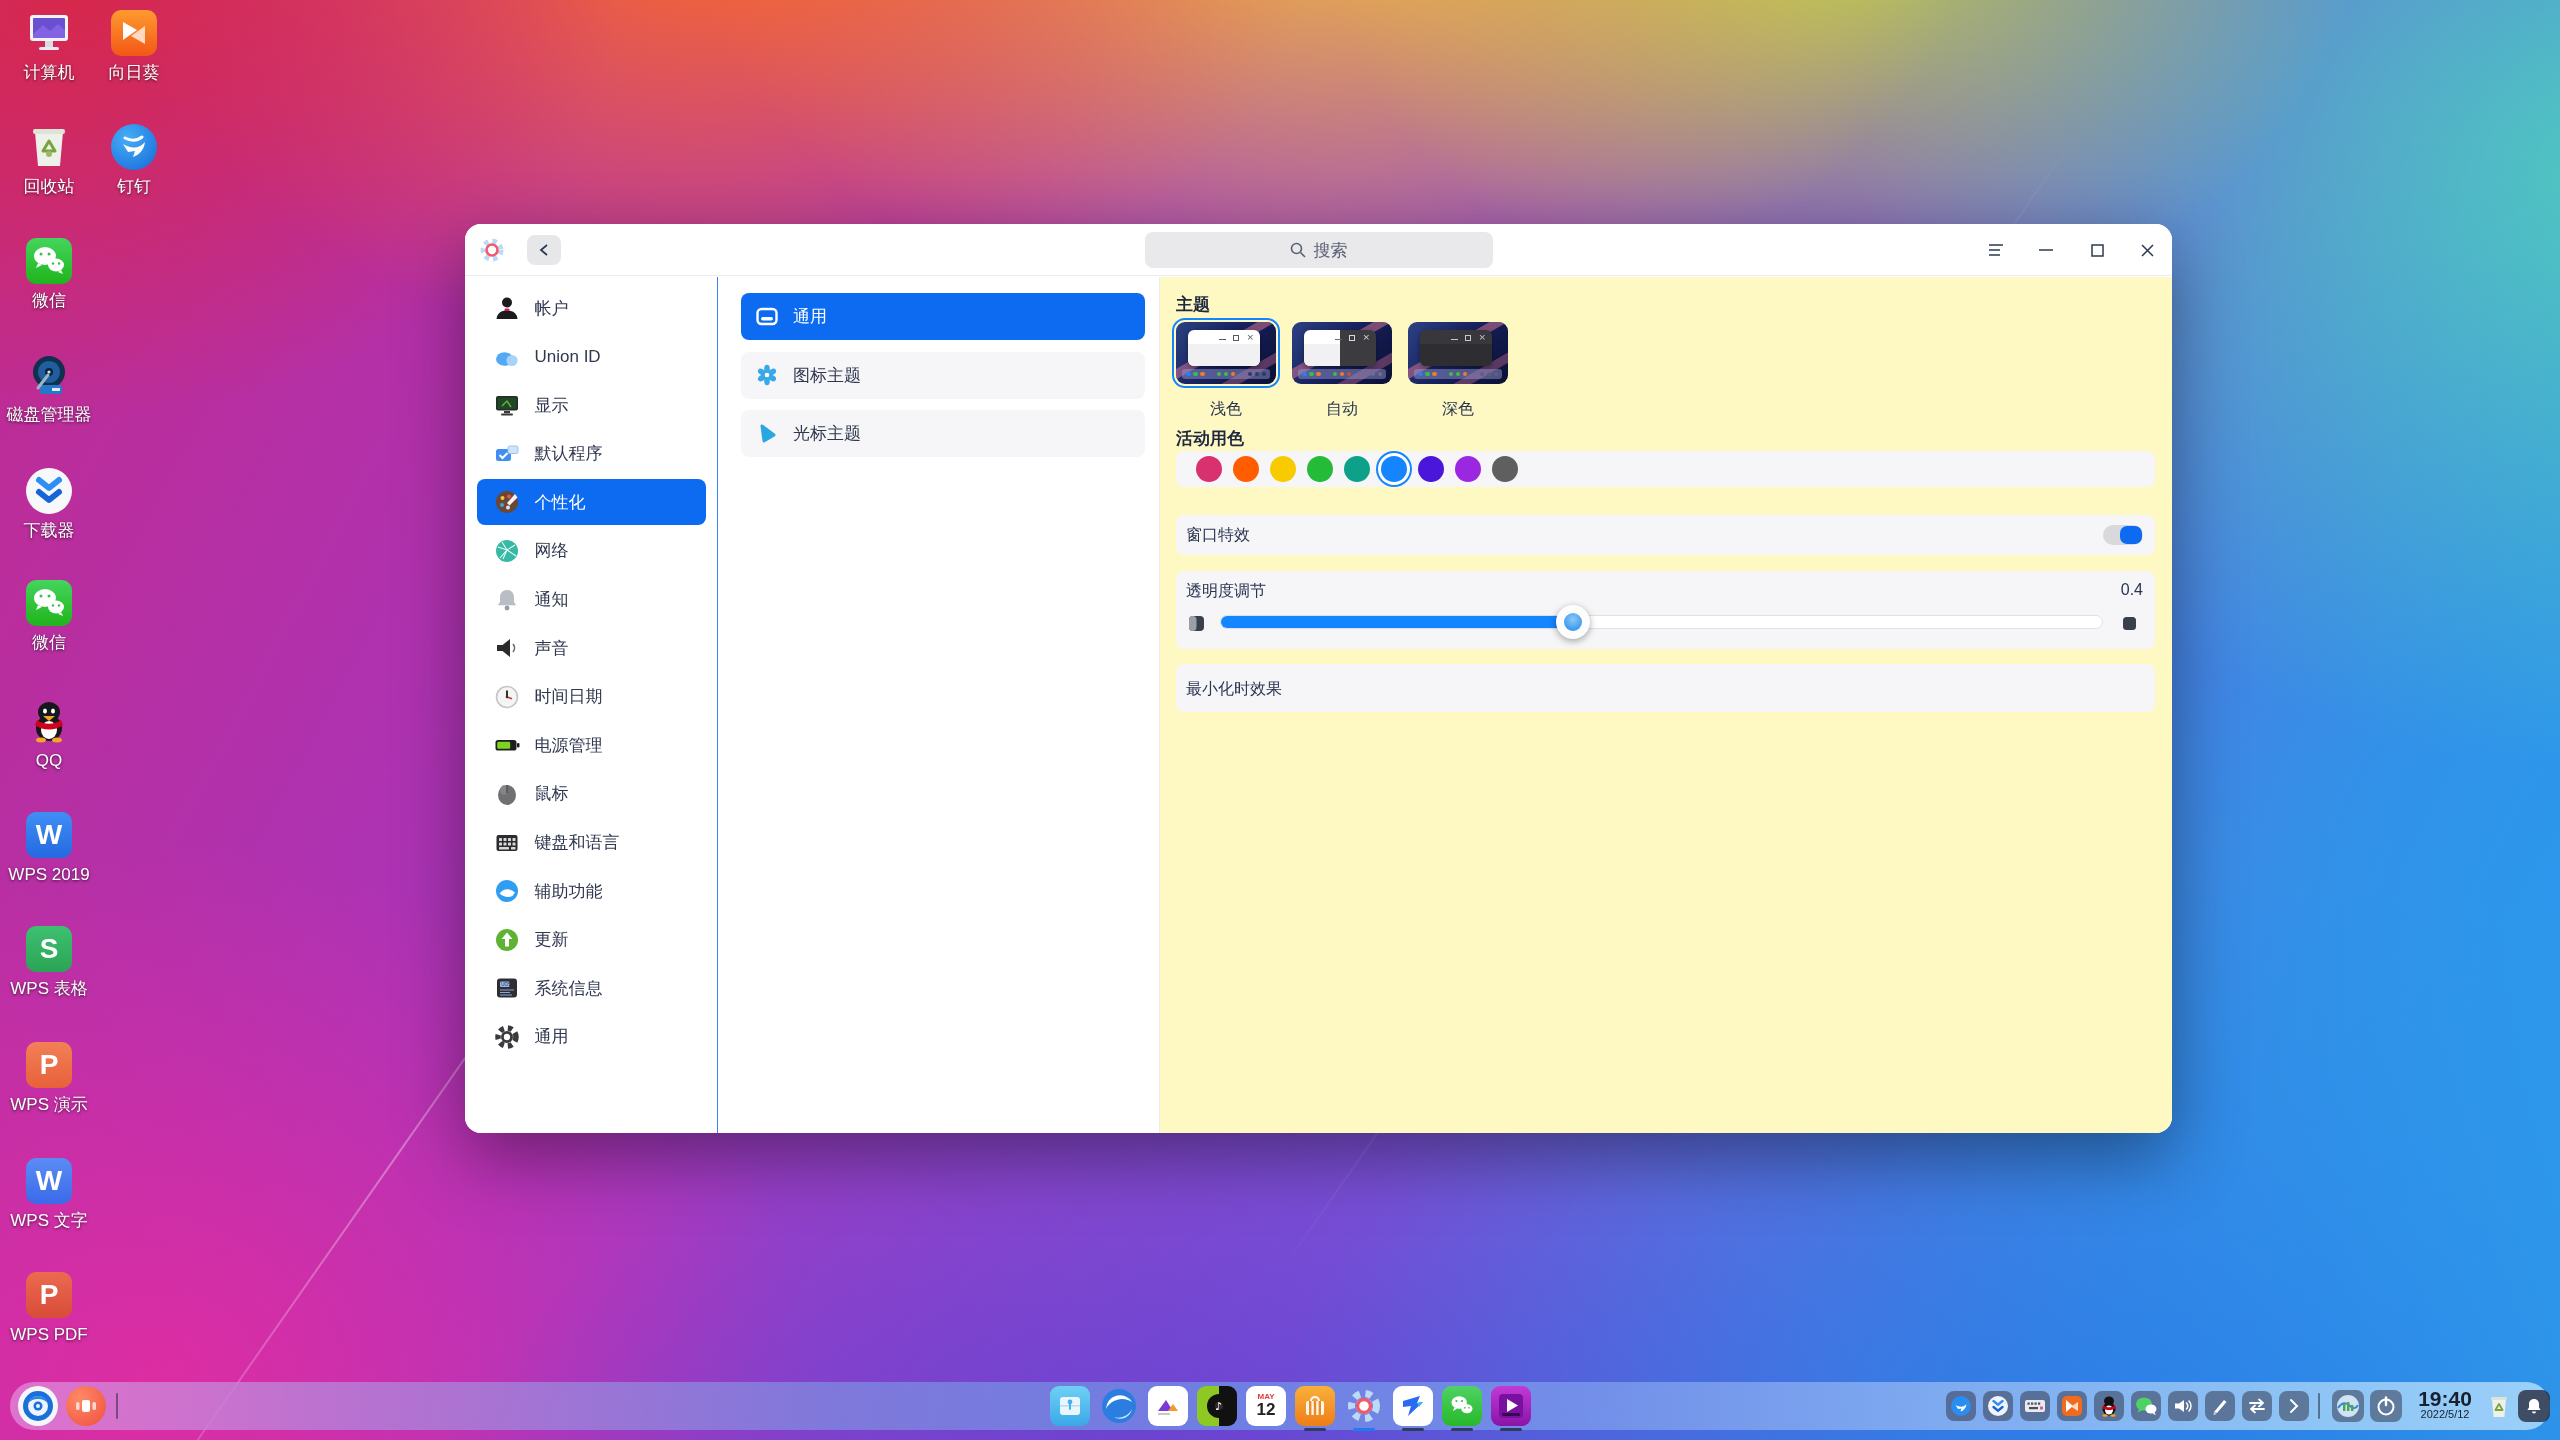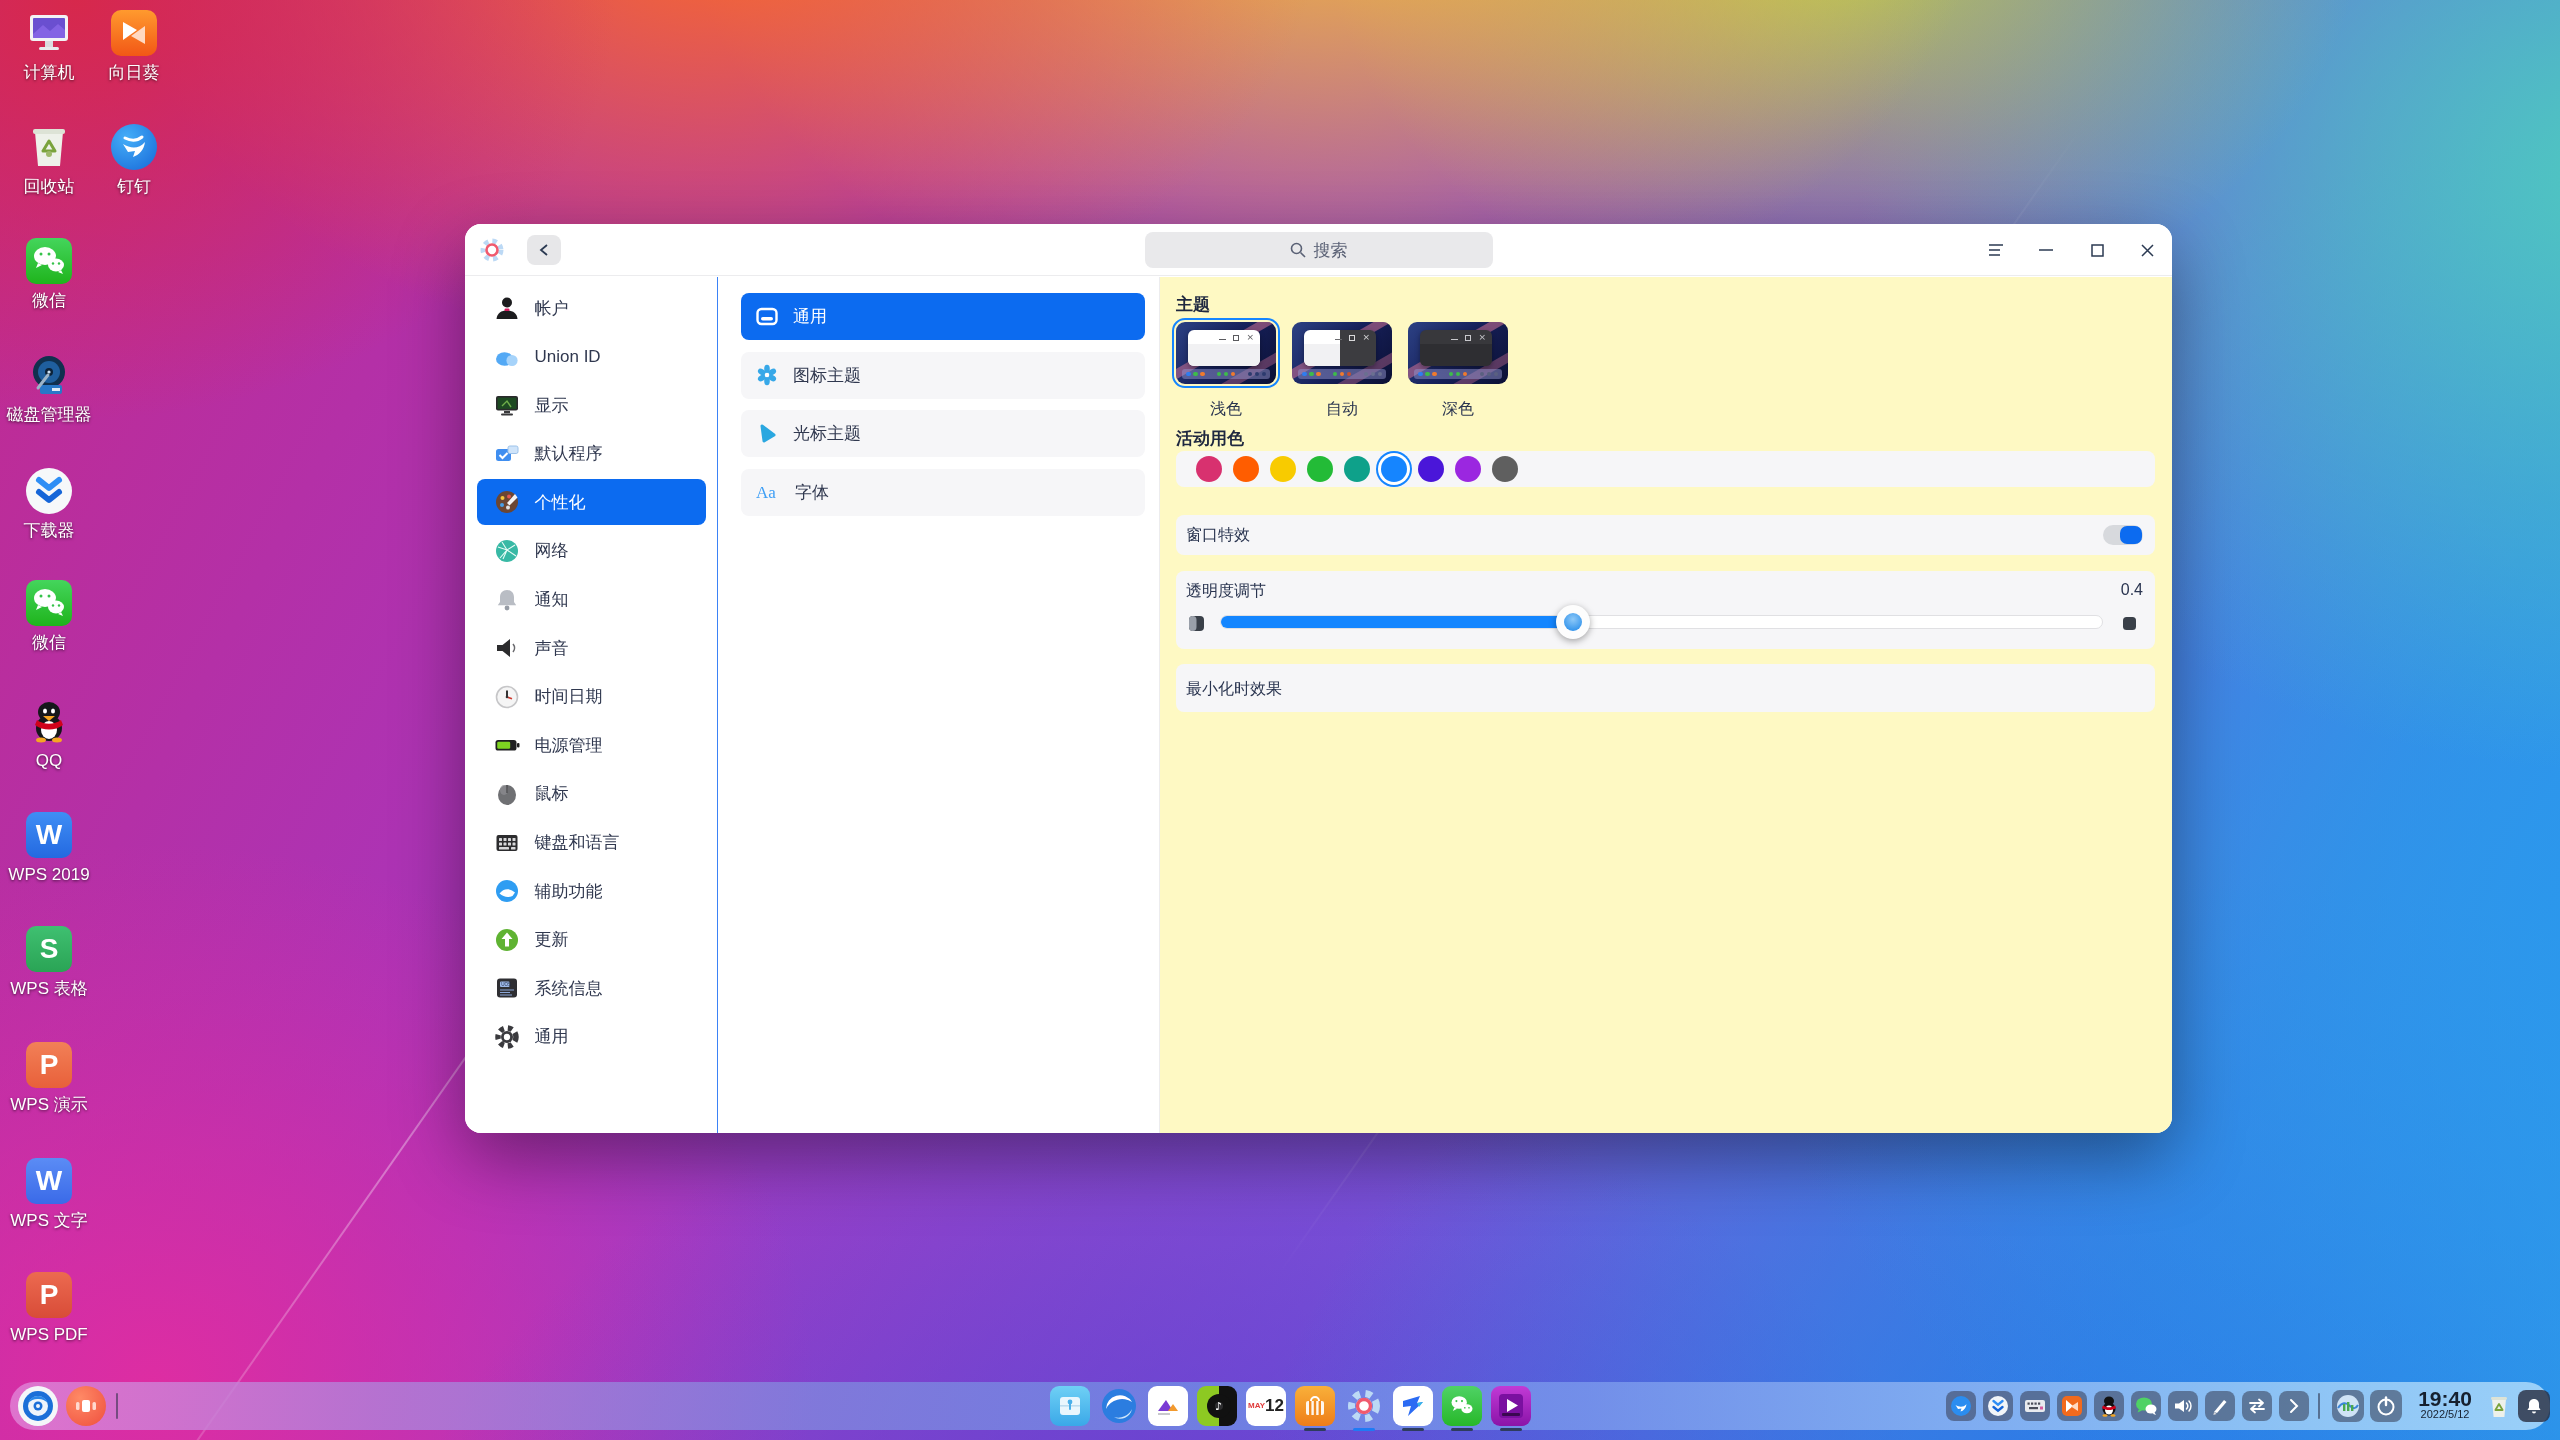--- a/index.html
+++ b/index.html
@@ -430,26 +430,20 @@
             <circle cx="12" cy="12" r="2.2" fill="#fff"></circle>
           </svg>
         <span>图标主题</span>
       </div>
       <div class="sub-item">
         <svg width="24" height="24" viewBox="0 0 24 24">
             <polygon points="7,4 19,13 9,19" fill="#2aa7e0" stroke="#2aa7e0" stroke-width="3" stroke-linejoin="round"></polygon>
           </svg>
         <span>光标主题</span>
       </div>
-      <div class="sub-item">
-        <svg width="26" height="24" viewBox="0 0 26 24">
-            <text x="1" y="18" font-size="17" fill="#3f9ff5" font-family="Liberation Serif, serif">Aa</text>
-          </svg>
-        <span>字体</span>
-      </div>
     </div>
 
     <div class="content">
       <div class="h1" style="top:16px">主题</div>
 
       <div class="tp selected" style="left:16px">
         <div class="stripe" style="left:-30px;top:16px"></div>
         <div class="stripe" style="left:10px;top:34px;opacity:.7"></div>
         <div class="tw" style="background:#fff;color:#5a5a5e">
           <div class="twc">
@@ -627,21 +621,21 @@
             <rect x="3" y="20" width="12" height="2" fill="#c8c8cc"></rect>
           </svg>
       </div>
       <div class="dockicon" style="background:linear-gradient(90deg,#8dc922 55%,#111 55%);display:flex;align-items:center;justify-content:center">
         <svg width="30" height="30" viewBox="0 0 30 30">
             <circle cx="17" cy="15" r="12" fill="#111"></circle>
             <circle cx="17" cy="15" r="4" fill="#2e2e30"></circle>
             <text x="13" y="19" font-size="11" fill="#fff" font-family="DejaVu Sans">♪</text>
           </svg>
       </div>
-      <div class="dockicon" style="background:#fff;display:flex;flex-direction:row;align-items:center;justify-content:center">
+      <div class="dockicon" style="background:#fff;display:flex;flex-direction:column;align-items:center;justify-content:center">
         <span style="font-size:8px;color:#e03c3c;font-weight:bold;line-height:8px">MAY</span>
         <span style="font-size:17px;color:#222;font-weight:bold;line-height:18px">12</span>
       </div>
       <div class="dockicon" style="background:linear-gradient(180deg,#f9b03a,#ee7d18);display:flex;align-items:center;justify-content:center">
         <svg width="24" height="24" viewBox="0 0 24 24">
             <rect x="3" y="7" width="18" height="14" rx="2" fill="#fff" opacity=".92"></rect>
             <g fill="#f08a20">
               <rect x="6" y="7" width="2.4" height="14"></rect>
               <rect x="10.8" y="7" width="2.4" height="14"></rect>
               <rect x="15.6" y="7" width="2.4" height="14"></rect>

